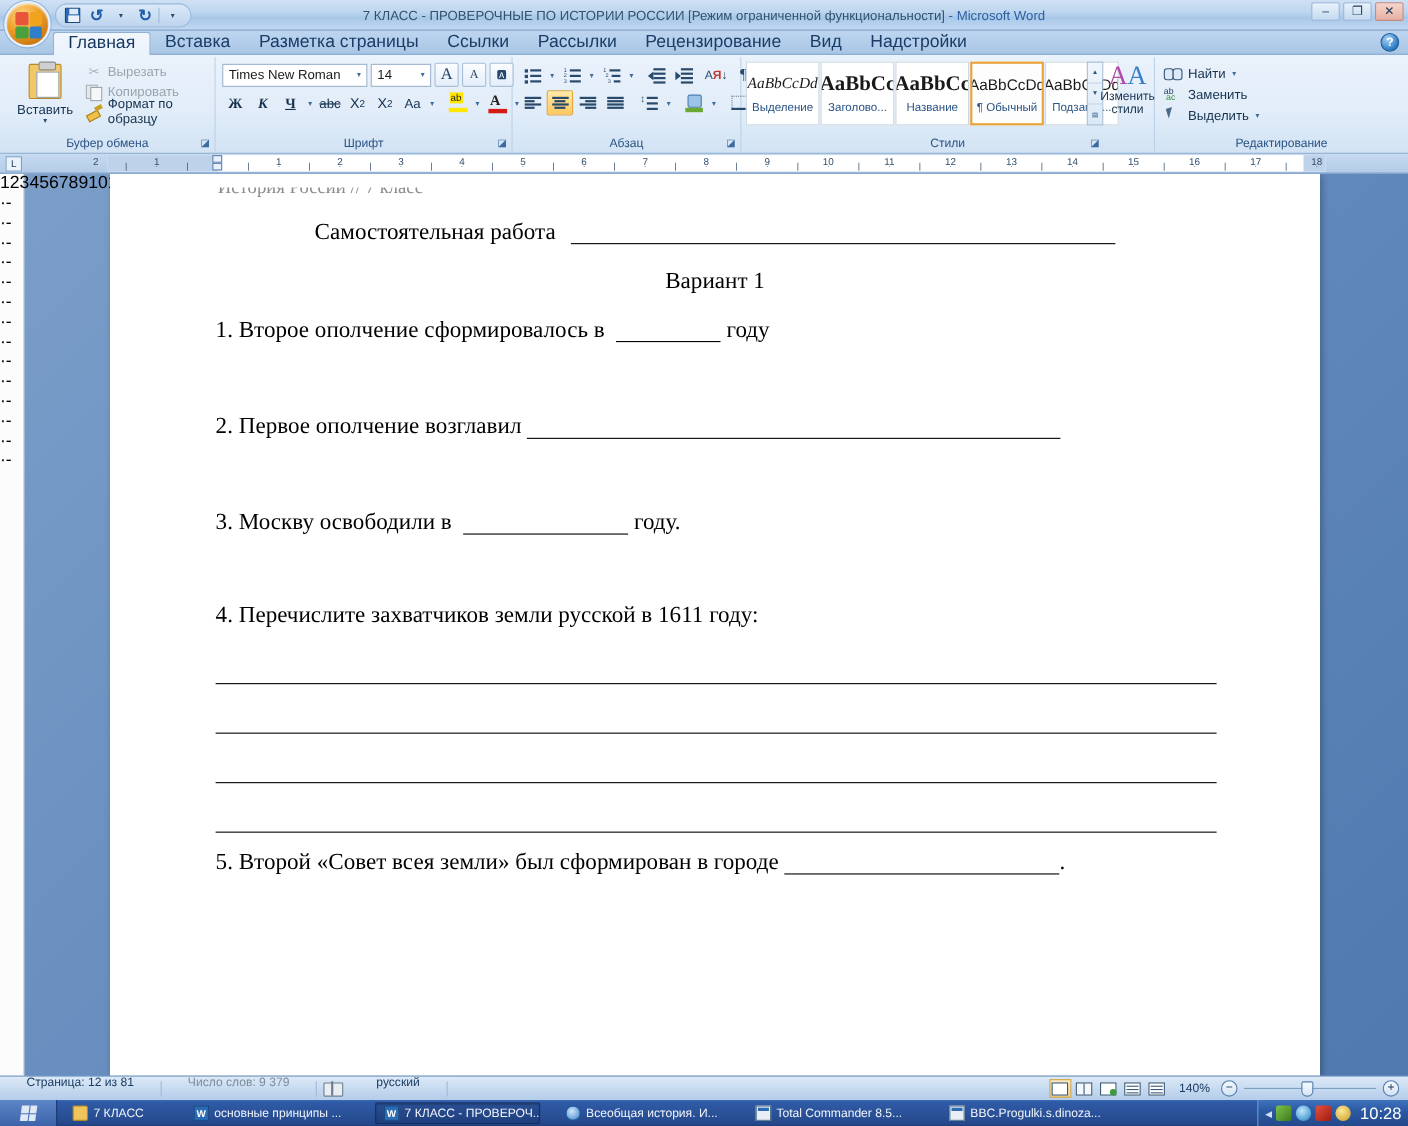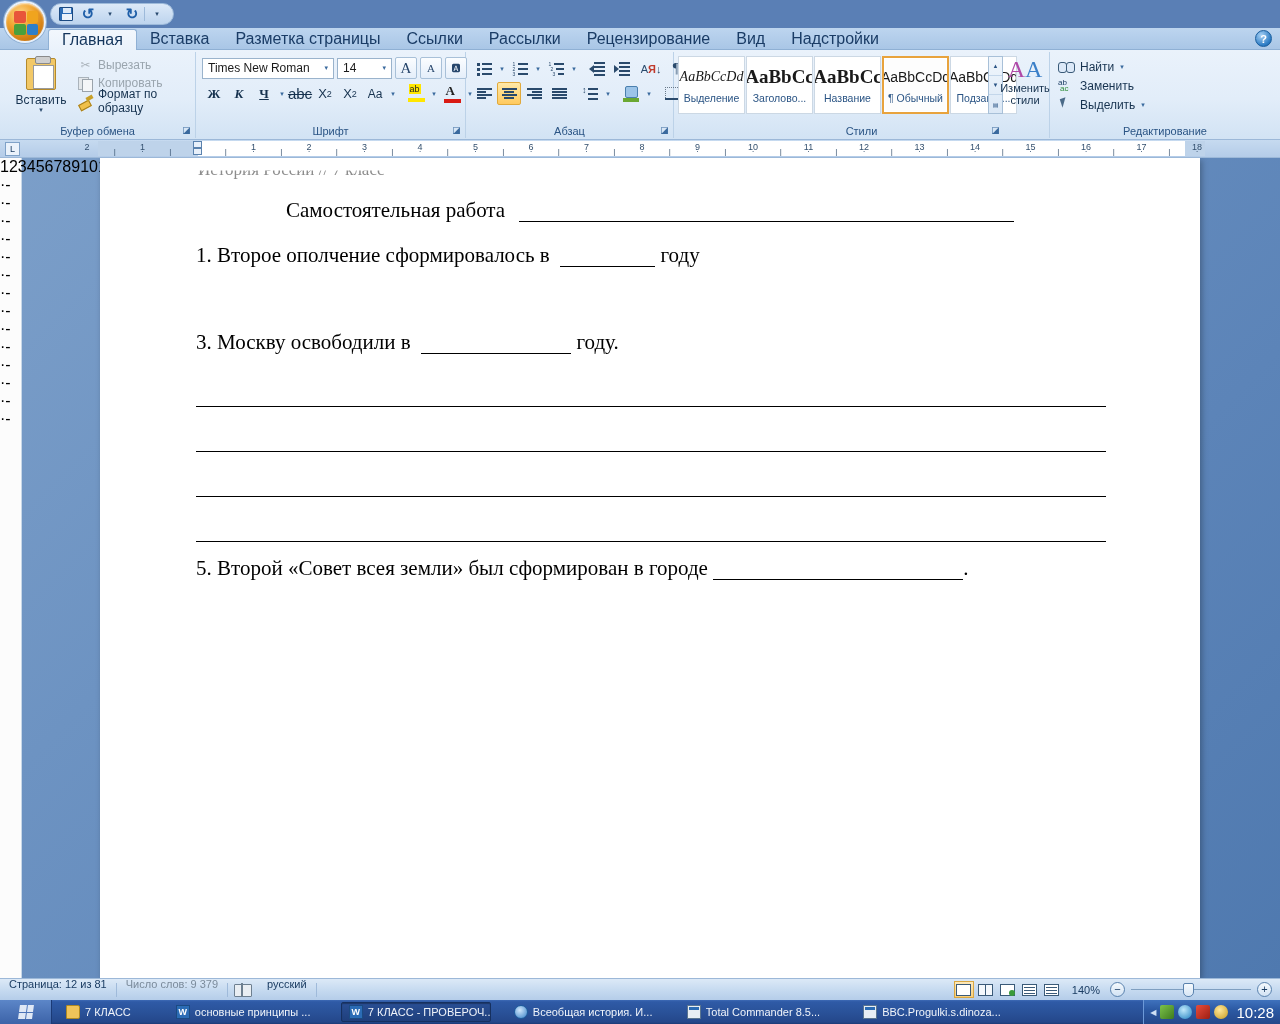--- a/index.html
+++ b/index.html
@@ -310,21 +310,21 @@
   .blankline { display:inline-block; border-bottom:1.5px solid #000; }
   .row { padding: 0 96px; }
 
   
   .statusbar {
     position:absolute; left:0; top:978px; width:1280px; height:22px;
     background: linear-gradient(180deg,#dce9f7,#c3d8ef 60%,#b5cde9);
     border-top:1px solid #9cb8d8;
     display:flex; align-items:center; font-size:11px; color:#1b3d63;
   }
-  .sb-item { padding:0 9px; height:34px; line-height:22px; white-space:nowrap; }
+  .sb-item { padding:0 24px; height:34px; line-height:22px; white-space:nowrap; }
   .sb-sep { width:1px; height:14px; background:#9fbada; }
   .sb-dim { color:#7b8b9b; }
   .sb-spell { width:18px; height:16px; position:relative; margin:0 6px; }
   .sb-spell:before{content:"";position:absolute;left:0;top:2px;width:16px;height:11px;background:#e9eef3;border:1px solid #6d7f90;border-radius:1px;}
   .sb-spell:after{content:"";position:absolute;left:7px;top:1px;width:2px;height:13px;background:#6d7f90;}
   .sb-right { margin-left:auto; display:flex; align-items:center; gap:2px; padding-right:8px; }
   .vw-btn { width:20px; height:17px; display:flex; align-items:center; justify-content:center; border:1px solid transparent;}
   .vw-btn.on { background:linear-gradient(180deg,#fde9bc,#f8cf7a); border-color:#d9a741; }
   .vw-ico { width:15px; height:12px; border:1px solid #3a5a78; background:#fff; position:relative;}
   .vw-ico.book{ background:#f4f8fc;}
@@ -385,20 +385,30 @@
   .tray-ico.t2 { background:radial-gradient(circle at 40% 35%,#bfe7fb,#1f7fc0); border-radius:50%;}
   .tray-ico.t3 { background:linear-gradient(135deg,#e84d3d,#9c1e12); }
   .tray-ico.t4 { background:radial-gradient(circle at 40% 35%,#ffe89a,#c79a1e); border-radius:50%;}
   .clock { font-size:15px; color:#fff; padding-left:4px; }
 </style>
 </head>
 <body>
 
 <div id="app">
 
+  <div class="titlebar">
+    <div class="title-text">
+      <span>7 КЛАСС - ПРОВЕРОЧНЫЕ ПО ИСТОРИИ РОССИИ [Режим ограниченной функциональности]</span><span class="app"> - Microsoft Word</span>
+    </div>
+    <div class="win-btns">
+      <div class="win-btn">–</div>
+      <div class="win-btn">❐</div>
+      <div class="win-btn close">✕</div>
+    </div>
+  </div>
 
   <div class="office-orb">
     <div class="orb-inner">
       <div class="orb-q a"></div>
         <div class="orb-q b"></div>
         <div class="orb-q c"></div>
         <div class="orb-q d"></div>
     </div>
   </div>
 
@@ -471,21 +481,21 @@
           </div>
         <div class="sqbtn boxed">
             <span style="font-size:10px;color:#26456b">🅰</span>
           </div>
       </div>
       <div class="fnt-row2">
         <div class="fbtn serif" style="font-weight:bold">Ж</div>
         <div class="fbtn serif" style="font-style:italic;font-weight:bold">К</div>
         <div class="fbtn serif" style="text-decoration:underline;font-weight:bold">Ч</div>
         <div class="tiny-arr">▾</div>
-        <div class="fbtn" style="text-decoration:line-through;font-size:15px">abc</div>
+        <div class="fbtn" style="text-decoration:line-through;font-size:12px">abc</div>
         <div class="fbtn">
             <span>X</span>
             <span class="sub">2</span>
           </div>
         <div class="fbtn">
             <span>X</span>
             <span class="sup">2</span>
           </div>
         <div class="fbtn" style="font-size:12px">Aa</div>
         <div class="tiny-arr">▾</div>
@@ -750,30 +760,39 @@
     <div class="page">
       <div class="doc-header">История России // 7 класс</div>
 
       <div class="doc-body">
 
         <div class="row" style="padding-top:18px">
           <span style="display:inline-block;width:90px"></span><span>Самостоятельная работа</span><span style="display:inline-block;width:14px"></span><span class="blankline" style="width:495px">&nbsp;</span>
         </div>
 
 
+        <div class="row p-center" style="padding-top:23px">
+          <span>Вариант 1</span>
+        </div>
 
         <div class="row" style="padding-top:23px">
           <span>1. Второе ополчение сформировалось в</span>&nbsp;&nbsp;<span class="blankline" style="width:95px">&nbsp;</span>&nbsp;<span>году</span>
         </div>
 
+        <div class="row" style="padding-top:66px">
+          <span>2. Первое ополчение возглавил</span>&nbsp;<span class="blankline" style="width:485px">&nbsp;</span>
+        </div>
 
         <div class="row" style="padding-top:65px">
           <span>3. Москву освободили  в</span>&nbsp;&nbsp;<span class="blankline" style="width:150px">&nbsp;</span>&nbsp;<span>году.</span>
         </div>
 
+        <div class="row" style="padding-top:62px">
+          <span>4. Перечислите захватчиков земли русской в 1611 году:</span>
+        </div>
 
         <div class="row" style="padding-top:31px">
           <span class="blankline" style="width:910px">&nbsp;</span>
         </div>
         <div class="row" style="padding-top:23px">
           <span class="blankline" style="width:910px">&nbsp;</span>
         </div>
         <div class="row" style="padding-top:23px">
           <span class="blankline" style="width:910px">&nbsp;</span>
         </div>

